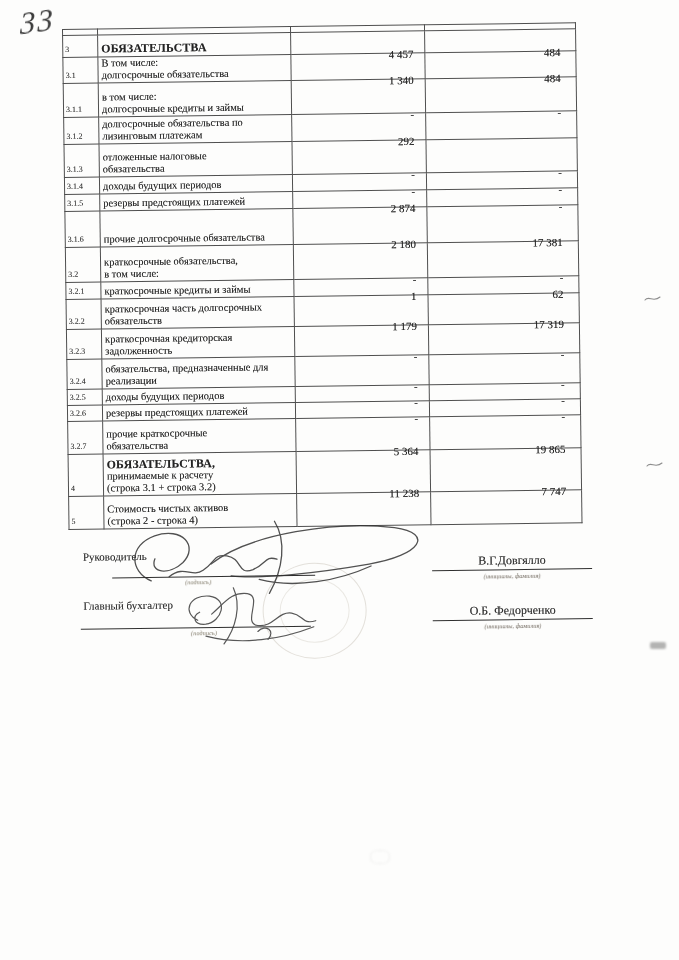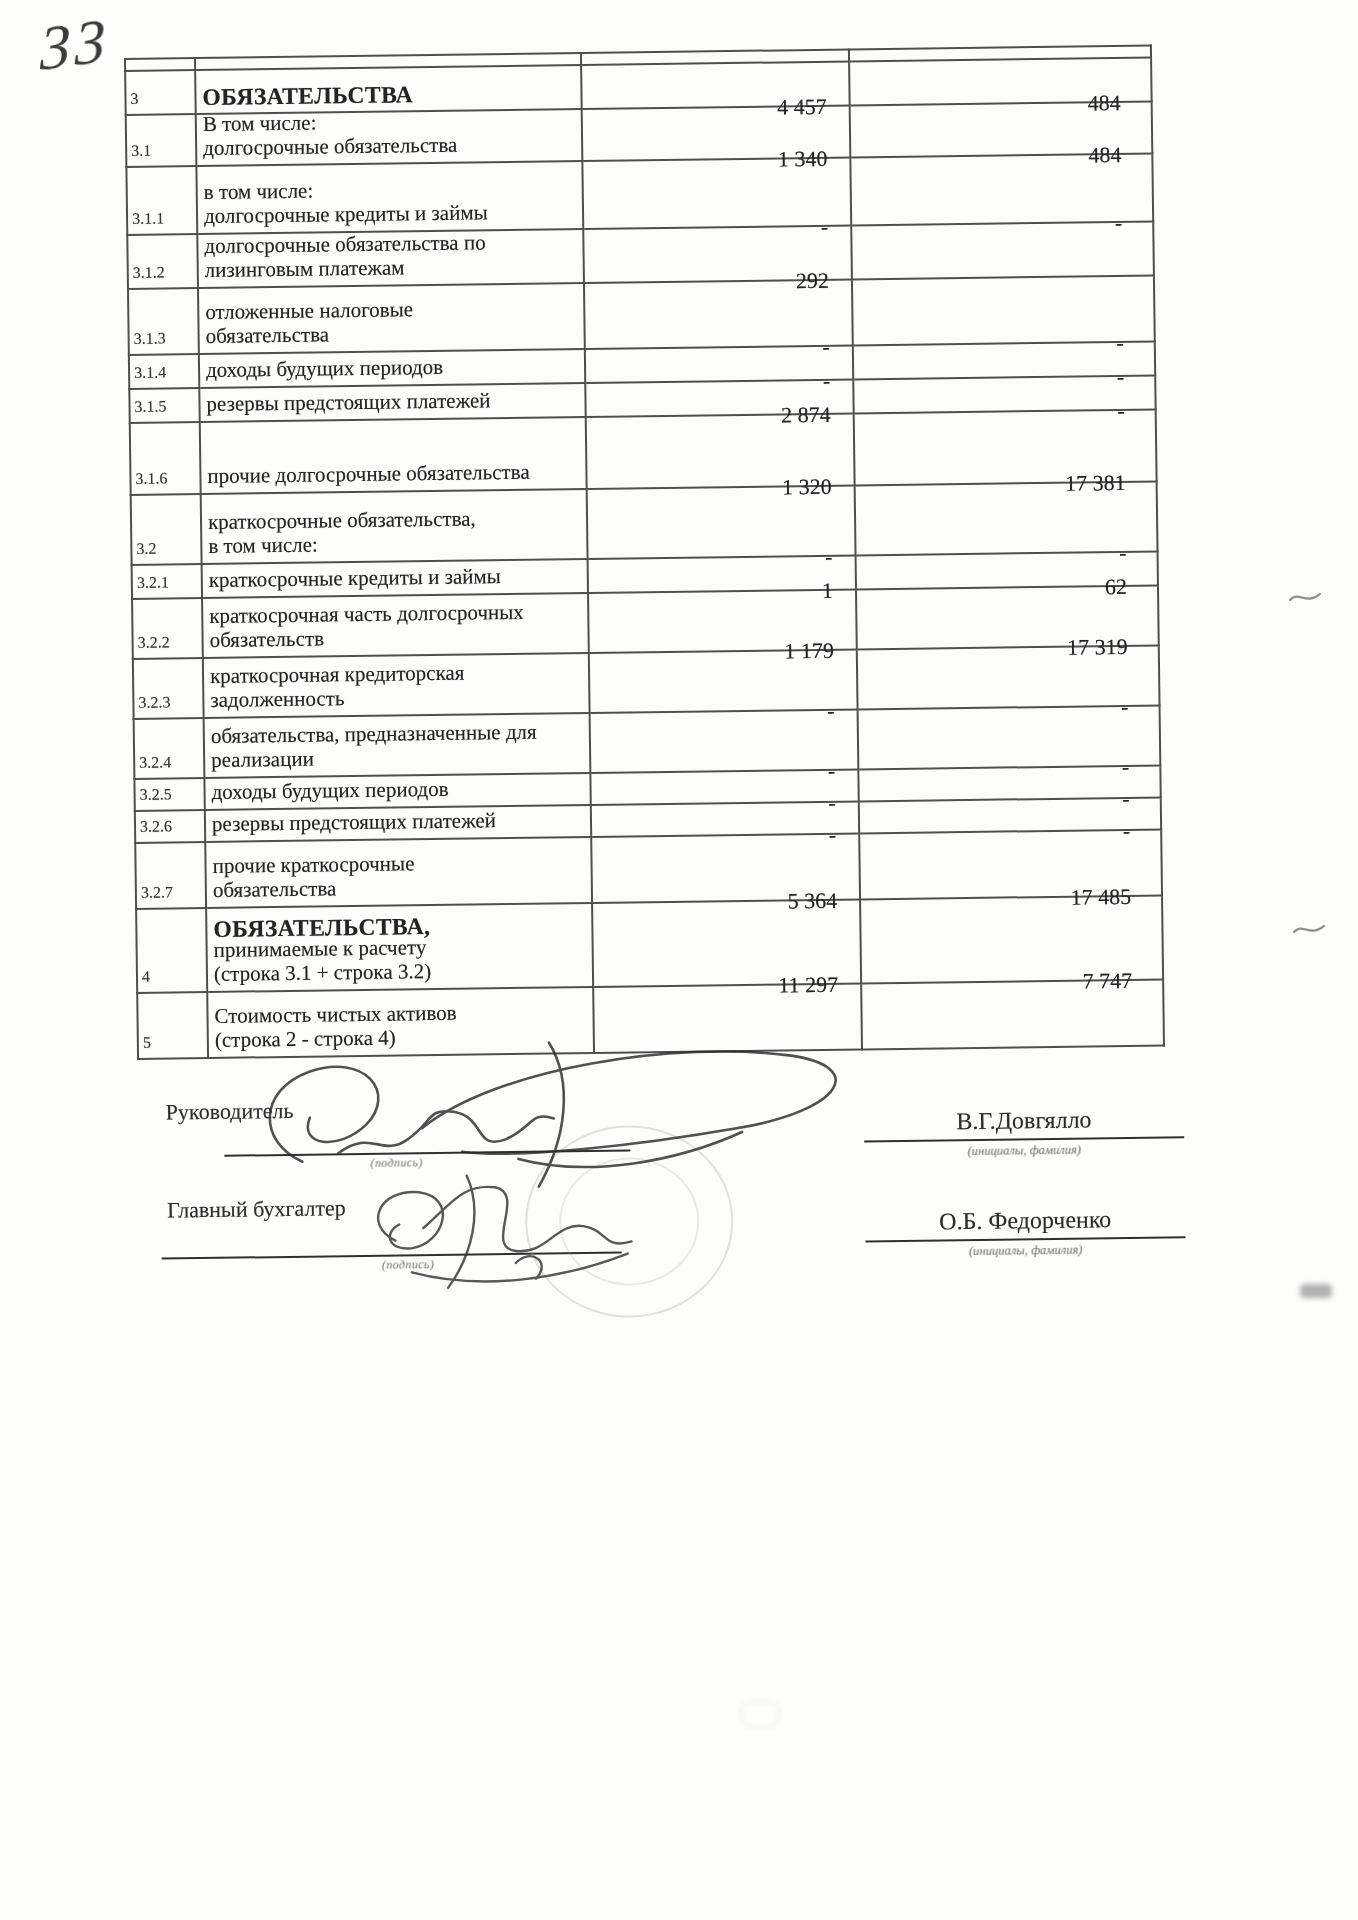--- a/index.html
+++ b/index.html
@@ -143,21 +143,21 @@
             </td>
             <td class="num num1"><span class="val">2 874</span></td>
             <td class="num num2"><span class="val">-</span></td>
           </tr>
           <tr style="height: 35px;">
             <td class="code">3.2</td>
             <td class="lbl">
               <div>краткосрочные обязательства,</div>
               <div>в том числе:</div>
             </td>
-            <td class="num num1"><span class="val">1 320</span></td>
+            <td class="num num1"><span class="val">2 180</span></td>
             <td class="num num2"><span class="val">17 381</span></td>
           </tr>
           <tr style="height: 17px;">
             <td class="code">3.2.1</td>
             <td class="lbl">
               <div>краткосрочные кредиты и займы</div>
             </td>
             <td class="num num1"><span class="val">-</span></td>
             <td class="num num2"><span class="val">-</span></td>
           </tr>
@@ -214,29 +214,29 @@
             <td class="num num2"><span class="val">-</span></td>
           </tr>
           <tr style="height: 42px;">
             <td class="code">4</td>
             <td class="lbl">
               <div class="em">ОБЯЗАТЕЛЬСТВА,</div>
               <div>принимаемые к расчету</div>
               <div>(строка 3.1 + строка 3.2)</div>
             </td>
             <td class="num num1"><span class="val">5 364</span></td>
-            <td class="num num2"><span class="val">17 485</span></td>
+            <td class="num num2"><span class="val">19 865</span></td>
           </tr>
           <tr style="height: 33px;">
             <td class="code">5</td>
             <td class="lbl">
               <div>Стоимость чистых активов</div>
               <div>(строка 2 - строка 4)</div>
             </td>
-            <td class="num num1"><span class="val">11 297</span></td>
+            <td class="num num1"><span class="val">11 238</span></td>
             <td class="num num2"><span class="val">7 747</span></td>
           </tr>
         </tbody>
     </table>
 
     <div class="sig-label" style="left:76px;top:551px;">Руководитель</div>
     <div class="sig-line" style="left:105px;top:578px;width:203px;"></div>
     <div class="sig-hint" style="left:178px;top:581px;">(подпись)</div>
 
     <div class="sig-label" style="left:76px;top:600px;">Главный бухгалтер</div>

